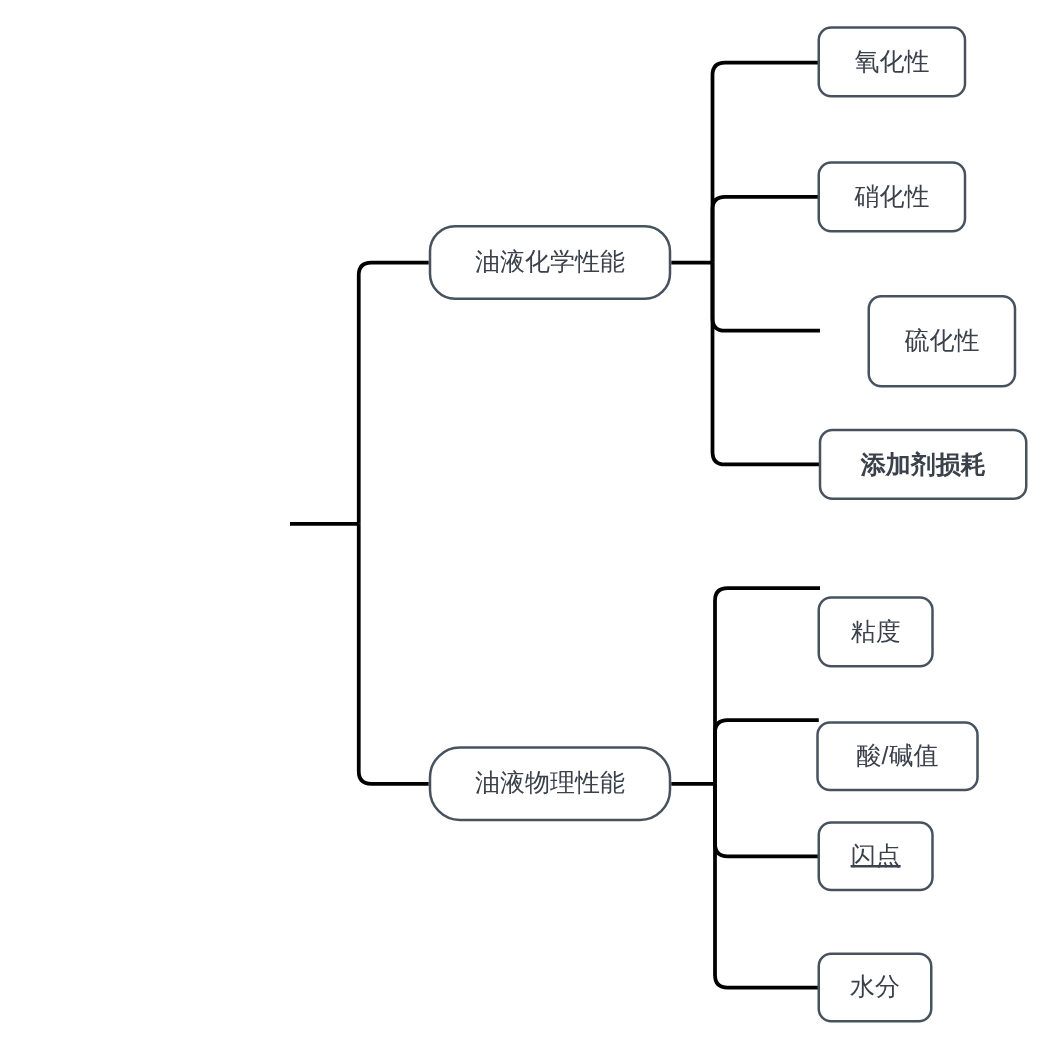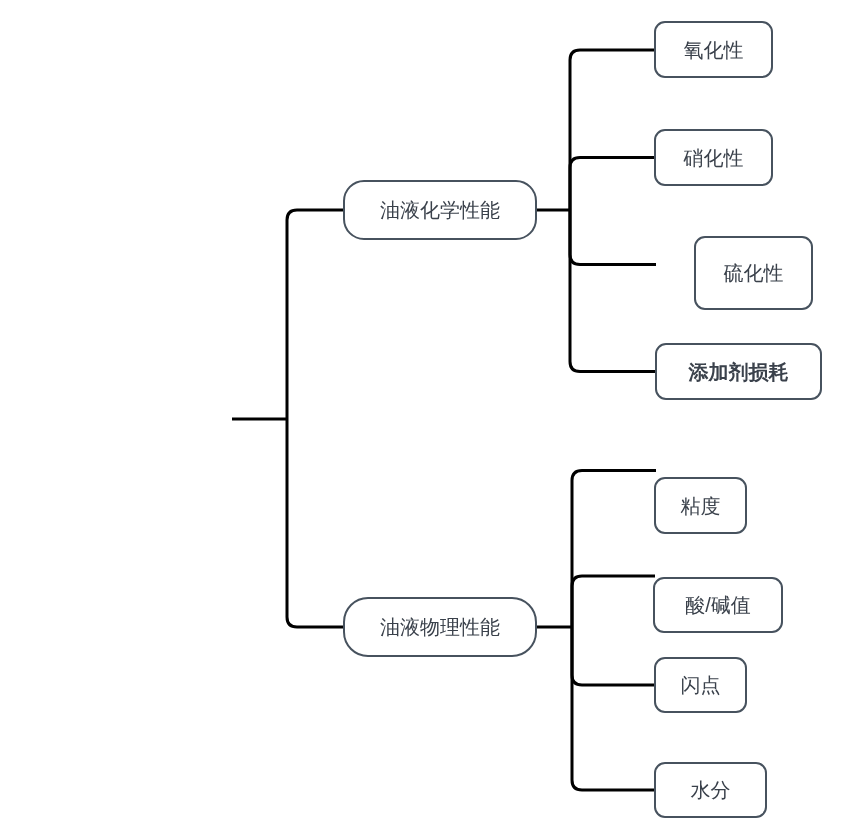--- a/index.html
+++ b/index.html
@@ -44,22 +44,22 @@
   }
   .n-root{left:10px;  top:386px; width:222px; height:65px;}
   .n-b1  {left:343px; top:180px; width:194px; height:60px;border-radius:21px;}
   .n-b2  {left:343px; top:597px; width:194px; height:60px;border-radius:25px;}
   .n-l1  {left:654px; top:21px;  width:119px; height:57px;}
   .n-l2  {left:654px; top:129px; width:119px; height:57px;}
   .n-l3  {left:654px; top:236px; width:119px; height:74px;margin-left:40px;}
   .n-l4  {left:655px; top:343px; width:167px; height:57px;font-weight:bold;}
   .n-l5  {left:654px; top:442px; width:93px;  height:57px;margin-top:35px;}
   .n-l6  {left:653px; top:548px; width:130px; height:56px;margin-top:29px;}
-  .n-l7  {left:654px; top:657px; width:93px;  height:56px;}
-  .n-l8  {left:654px; top:762px; width:113px;  height:56px;text-align:center;}
+  .n-l7  {left:654px; top:657px; width:93px;  height:56px;text-decoration:underline;}
+  .n-l8  {left:654px; top:762px; width:92px;  height:56px;text-align:center;}
 </style>
 </head>
 <body>
 
 <div class="canvas">
 
   <svg class="edges" viewBox="0 0 847 838" xmlns="http://www.w3.org/2000/svg" aria-hidden="true">
 
     <path d="M232 419 H287"></path>
     <path d="M287 419 V220 Q287 210 297 210 H343"></path>

